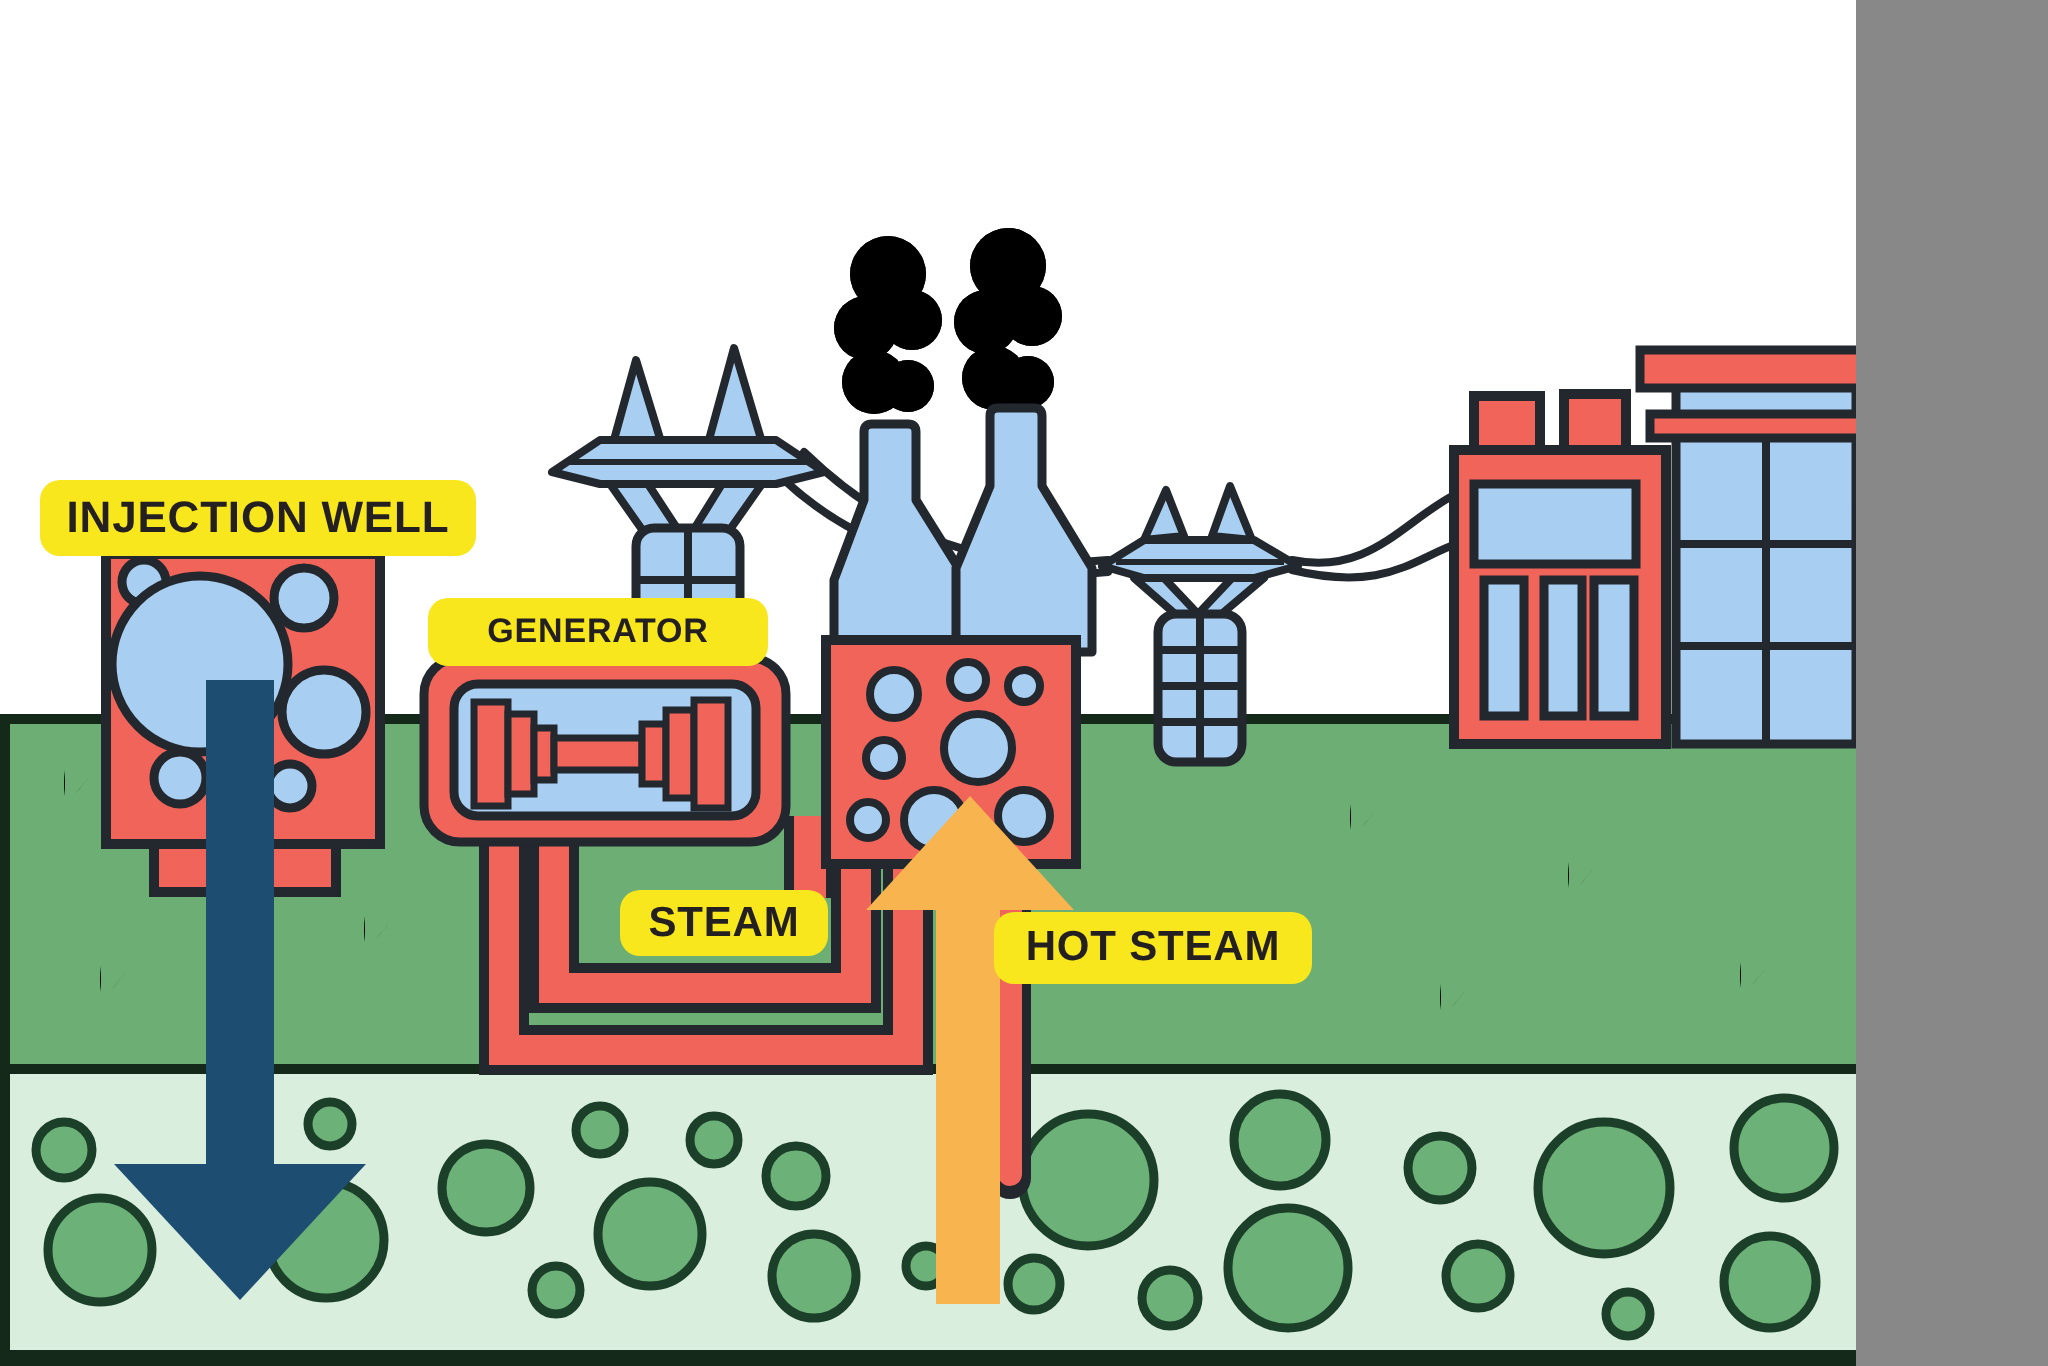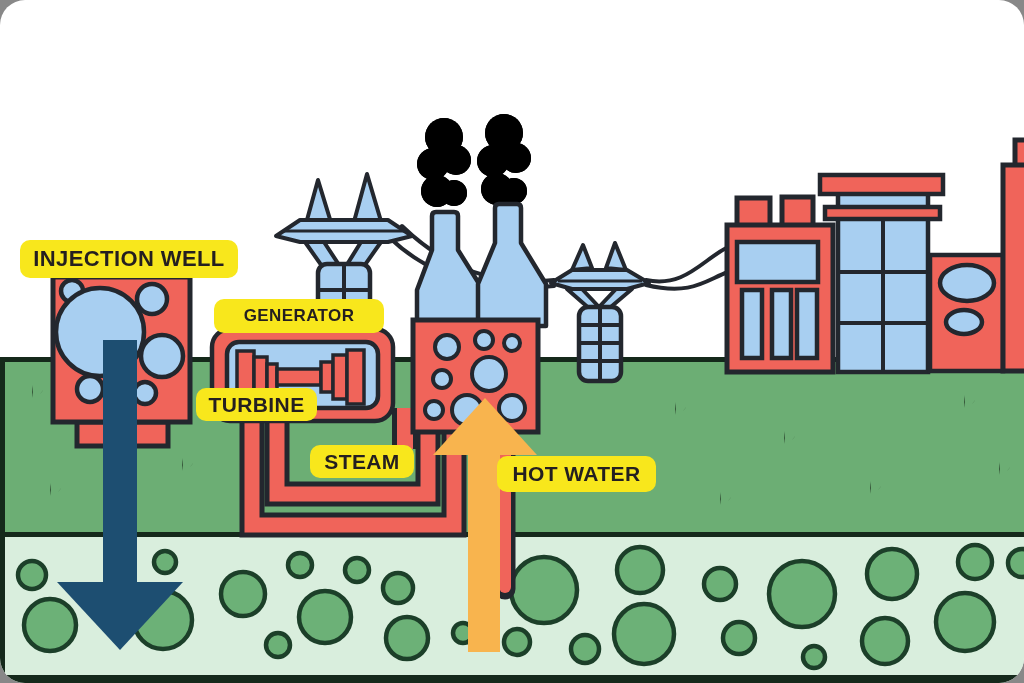--- a/index.html
+++ b/index.html
@@ -2,23 +2,22 @@
 <html style="--red: #F0645A; --blue: #A8CFF1; --navy: #1D4E71; --orange: #F8B44E; --yellow: #F8E71C; --grass: #6CAE74; --soil: #D9EEDD; --rock: #6CB177; --ink: #23272E; --ground-line: #15291B; --rock-line: #1C3F29; --ink-text: #241F20;"><head>
 <meta charset="utf-8">
 <style>
   :root{
     --red:#F0645A; --blue:#A8CFF1; --navy:#1D4E71; --orange:#F8B44E;
     --yellow:#F8E71C; --grass:#6CAE74; --soil:#D9EEDD; --rock:#6CB177;
     --ink:#23272E; --ground-line:#15291B; --rock-line:#1C3F29; --ink-text:#241F20;
   }
   html,body{margin:0;padding:0;background:#888;}
   .stage{
-    position:relative;width:1024px;height:683px;overflow:hidden;background:#ffffff;
+    position:relative;width:928px;height:683px;overflow:hidden;background:#ffffff;
     font-family:"Liberation Sans","DejaVu Sans",sans-serif;
-    border-radius:25px;
   }
   .scene{position:absolute;left:0;top:0;}
   
   .fill-red{fill:var(--red);} .fill-blue{fill:var(--blue);}
   .st-ink{stroke:var(--ink);}
   .wire{fill:none;stroke:var(--ink);stroke-width:4;stroke-linecap:round;}
   .pipe-case{fill:none;stroke:var(--ink);}
   .pipe-core{fill:none;stroke:var(--red);}
   .rockc{fill:var(--rock);stroke:var(--rock-line);stroke-width:4.5;}
   
@@ -267,16 +266,15 @@
       <ellipse cx="967" cy="283" rx="27" ry="18" class="fill-blue st-ink" stroke-width="4.5"></ellipse>
       <ellipse cx="964" cy="322" rx="18" ry="12" class="fill-blue st-ink" stroke-width="4.5"></ellipse>
 
       <rect x="1015" y="140" width="20" height="27" class="fill-red st-ink" stroke-width="5"></rect>
       <rect x="1003" y="165" width="30" height="206" class="fill-red st-ink" stroke-width="5"></rect>
     </g>
   </svg>
 
   <div class="tag" id="tag-injection">INJECTION WELL</div>
   <div class="tag" id="tag-generator">GENERATOR</div>
-  <div class="tag" id="tag-turbine">TURBINE</div>
   <div class="tag" id="tag-steam">STEAM</div>
-  <div class="tag" id="tag-hot">HOT WATER</div>
+  <div class="tag" id="tag-hot">HOT STEAM</div>
 </div>
 
 </body></html>

